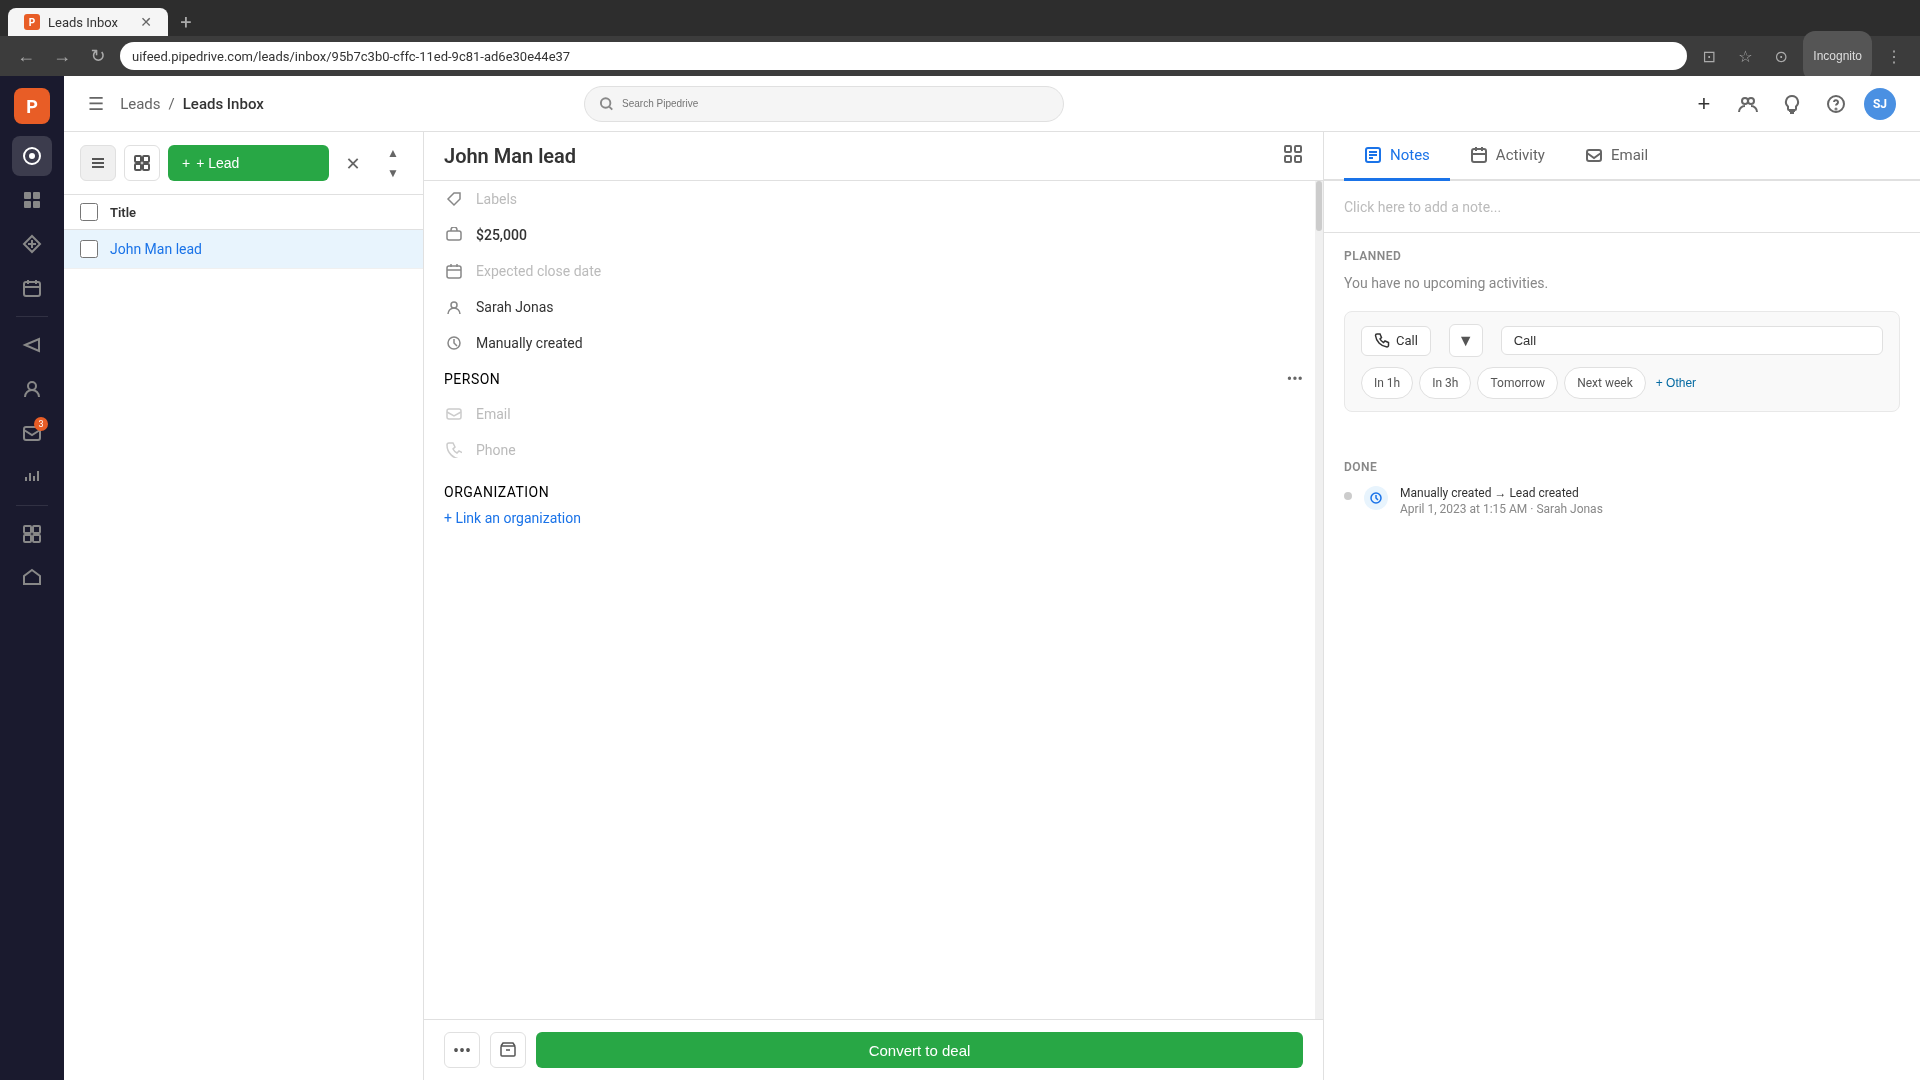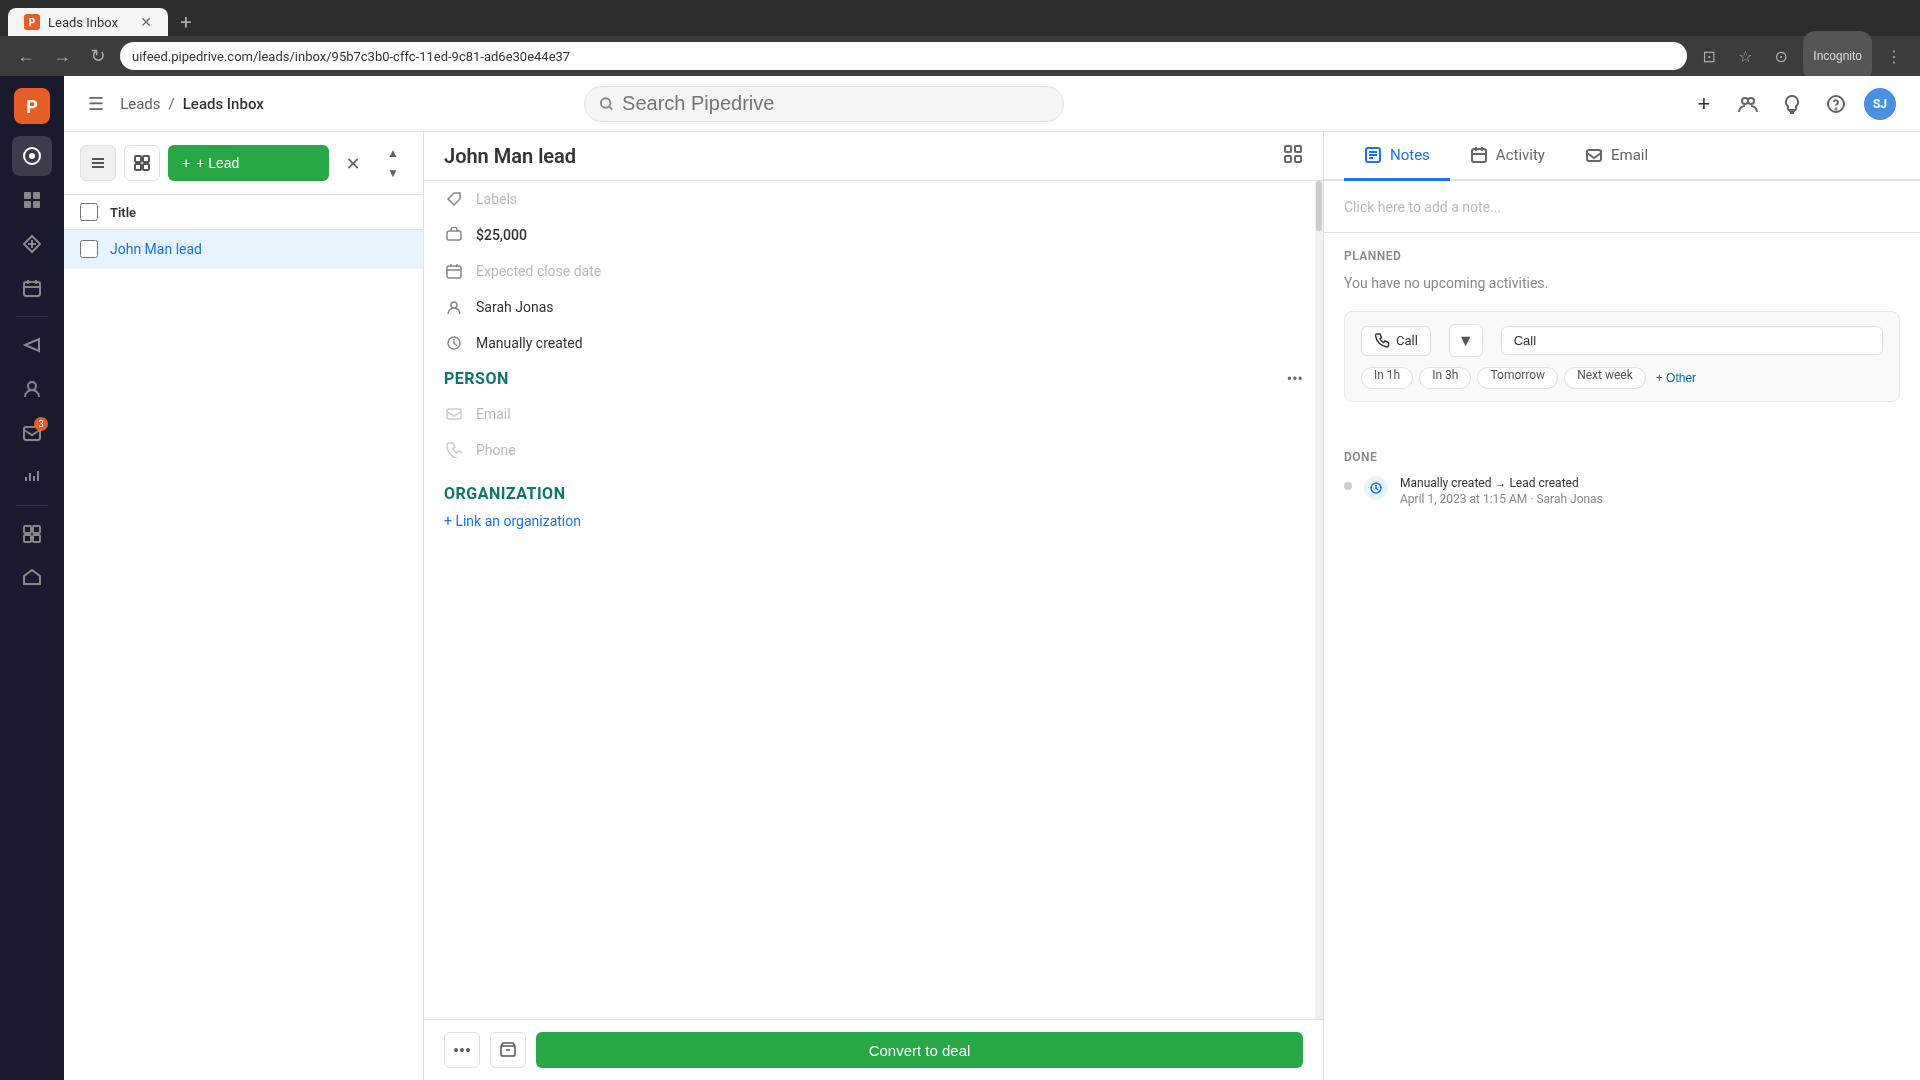--- a/index.html
+++ b/index.html
@@ -32,21 +32,21 @@
     .sidebar-divider { width: 32px; height: 1px; background: rgba(255,255,255,0.1); margin: 4px 0; }
 
     
     .main-area { flex: 1; display: flex; flex-direction: column; overflow: hidden; }
 
     
     .top-bar { background: #fff; border-bottom: 1px solid #e0e0e0; height: 56px; display: flex; align-items: center; padding: 0 24px; gap: 16px; flex-shrink: 0; }
     .top-bar-toggle { color: #666; font-size: 18px; cursor: pointer; }
     .breadcrumb { display: flex; align-items: center; gap: 8px; font-size: 15px; color: #666; }
     .search-bar { flex: 1; max-width: 480px; margin: 0 auto; background: #f5f5f5; border: 1px solid #e0e0e0; border-radius: 20px; height: 36px; display: flex; align-items: center; padding: 0 14px; gap: 8px; }
-    .search-bar input { background: none; border: none; outline: none; font-size: 20px; color: #000000; width: 100%; }
+    .search-bar input { background: none; border: none; outline: none; font-size: 10px; color: #000000; width: 100%; }
     .top-right { display: flex; align-items: center; gap: 12px; margin-left: auto; }
     .top-icon { color: #666; font-size: 18px; cursor: pointer; width: 32px; height: 32px; display: flex; align-items: center; justify-content: center; border-radius: 50%; }
     .avatar { width: 32px; height: 32px; background: #4a90e2; border-radius: 50%; display: flex; align-items: center; justify-content: center; color: white; font-size: 12px; font-weight: bold; cursor: pointer; }
     .add-btn { background: none; border: none; color: #333; font-size: 22px; cursor: pointer; width: 32px; height: 32px; display: flex; align-items: center; justify-content: center; border-radius: 50%; }
 
     
     .content-area { display: flex; flex: 1; overflow: hidden; }
 
     
     .leads-panel { width: 360px; background: #fff; border-right: 1px solid #e0e0e0; display: flex; flex-direction: column; flex-shrink: 0; }
@@ -82,21 +82,21 @@
     .section-expand { color: #666; cursor: pointer; font-size: 16px; }
 
     .detail-field { padding: 8px 20px; display: flex; align-items: center; gap: 12px; }
     .field-icon { width: 20px; height: 20px; color: #888; display: flex; align-items: center; justify-content: center; font-size: 15px; flex-shrink: 0; }
     .field-value { font-size: 14px; color: #333; }
     .field-placeholder { font-size: 14px; color: #bbb; }
     .field-value-amount { font-size: 14px; color: #333; font-weight: 500; }
 
     .person-section { padding: 8px 20px; }
     .person-section-header { display: flex; align-items: center; justify-content: space-between; margin-bottom: 8px; }
-    .person-section-title { font-size: 16px; font-weight: 700; color: #0f766e; text-transform: uppercase; letter-spacing: 0.5px; }
+    .person-section-title { font-size: 14px; font-weight: 400; color: #000000; text-transform: uppercase; letter-spacing: 0.5px; }
     .person-more-btn { color: #666; cursor: pointer; font-size: 16px; }
     .person-item { display: flex; align-items: center; gap: 10px; padding: 4px 0; }
     .person-avatar { width: 28px; height: 28px; background: #4a90e2; border-radius: 50%; display: flex; align-items: center; justify-content: center; color: white; font-size: 12px; font-weight: bold; }
     .person-name { font-size: 14px; color: #1a73e8; }
 
     .org-section { padding: 8px 20px 16px; }
     .link-org { font-size: 14px; color: #1a73e8; cursor: pointer; }
 
     
     .detail-bottom { padding: 12px 20px; border-top: 1px solid #e0e0e0; display: flex; align-items: center; gap: 10px; background: #fff; }
@@ -117,21 +117,21 @@
     .activity-planned { padding: 16px 20px; }
     .activity-section-label { font-size: 12px; font-weight: 600; color: #888; text-transform: uppercase; letter-spacing: 0.5px; margin-bottom: 12px; }
     .no-activities { font-size: 14px; color: #888; margin-bottom: 20px; }
 
     .activity-create { background: #f9f9f9; border: 1px solid #e8e8e8; border-radius: 8px; padding: 12px 16px; margin-bottom: 16px; }
     .activity-create-row { display: flex; align-items: center; gap: 18px; margin-bottom: 10px; }
     .call-btn { display: flex; align-items: center; gap: 6px; background: #fff; border: 1px solid #e0e0e0; border-radius: 6px; padding: 6px 12px; cursor: pointer; font-size: 13px; color: #333; }
     .call-dropdown { background: #fff; border: 1px solid #e0e0e0; border-radius: 6px; padding: 6px 8px; cursor: pointer; color: #555; }
     .call-input { flex: 1; background: #fff; border: 1px solid #e0e0e0; border-radius: 6px; padding: 6px 12px; font-size: 13px; color: #333; outline: none; }
     .quick-btns { display: flex; gap: 6px; flex-wrap: wrap; }
-    .quick-btn { background: #fff; border: 1px solid #e0e0e0; border-radius: 16px; padding: 0 12px; font-size: 12px; color: #555; cursor: pointer; }
+    .quick-btn { background: #fff; border: 1px solid #e0e0e0; border-radius: 16px; padding: 8px 12px; font-size: 12px; color: #555; cursor: pointer; }
     .quick-btn-other { background: none; border: none; color: #0369a1; font-size: 12px; cursor: pointer; padding: 4px 4px; }
 
     .activity-done { padding: 16px 20px; }
     .activity-event { display: flex; gap: 12px; align-items: flex-start; margin-top: 8px; }
     .event-dot { width: 8px; height: 8px; background: #ccc; border-radius: 50%; margin-top: 6px; flex-shrink: 0; }
     .event-content { }
     .event-title { font-size: 12px; color: #333; }
     .event-meta { font-size: 12px; color: #888; margin-top: 2px; }
     .event-icon { width: 24px; height: 24px; background: #e8f4fd; border-radius: 50%; display: flex; align-items: center; justify-content: center; font-size: 12px; color: #1a73e8; flex-shrink: 0; }
 

